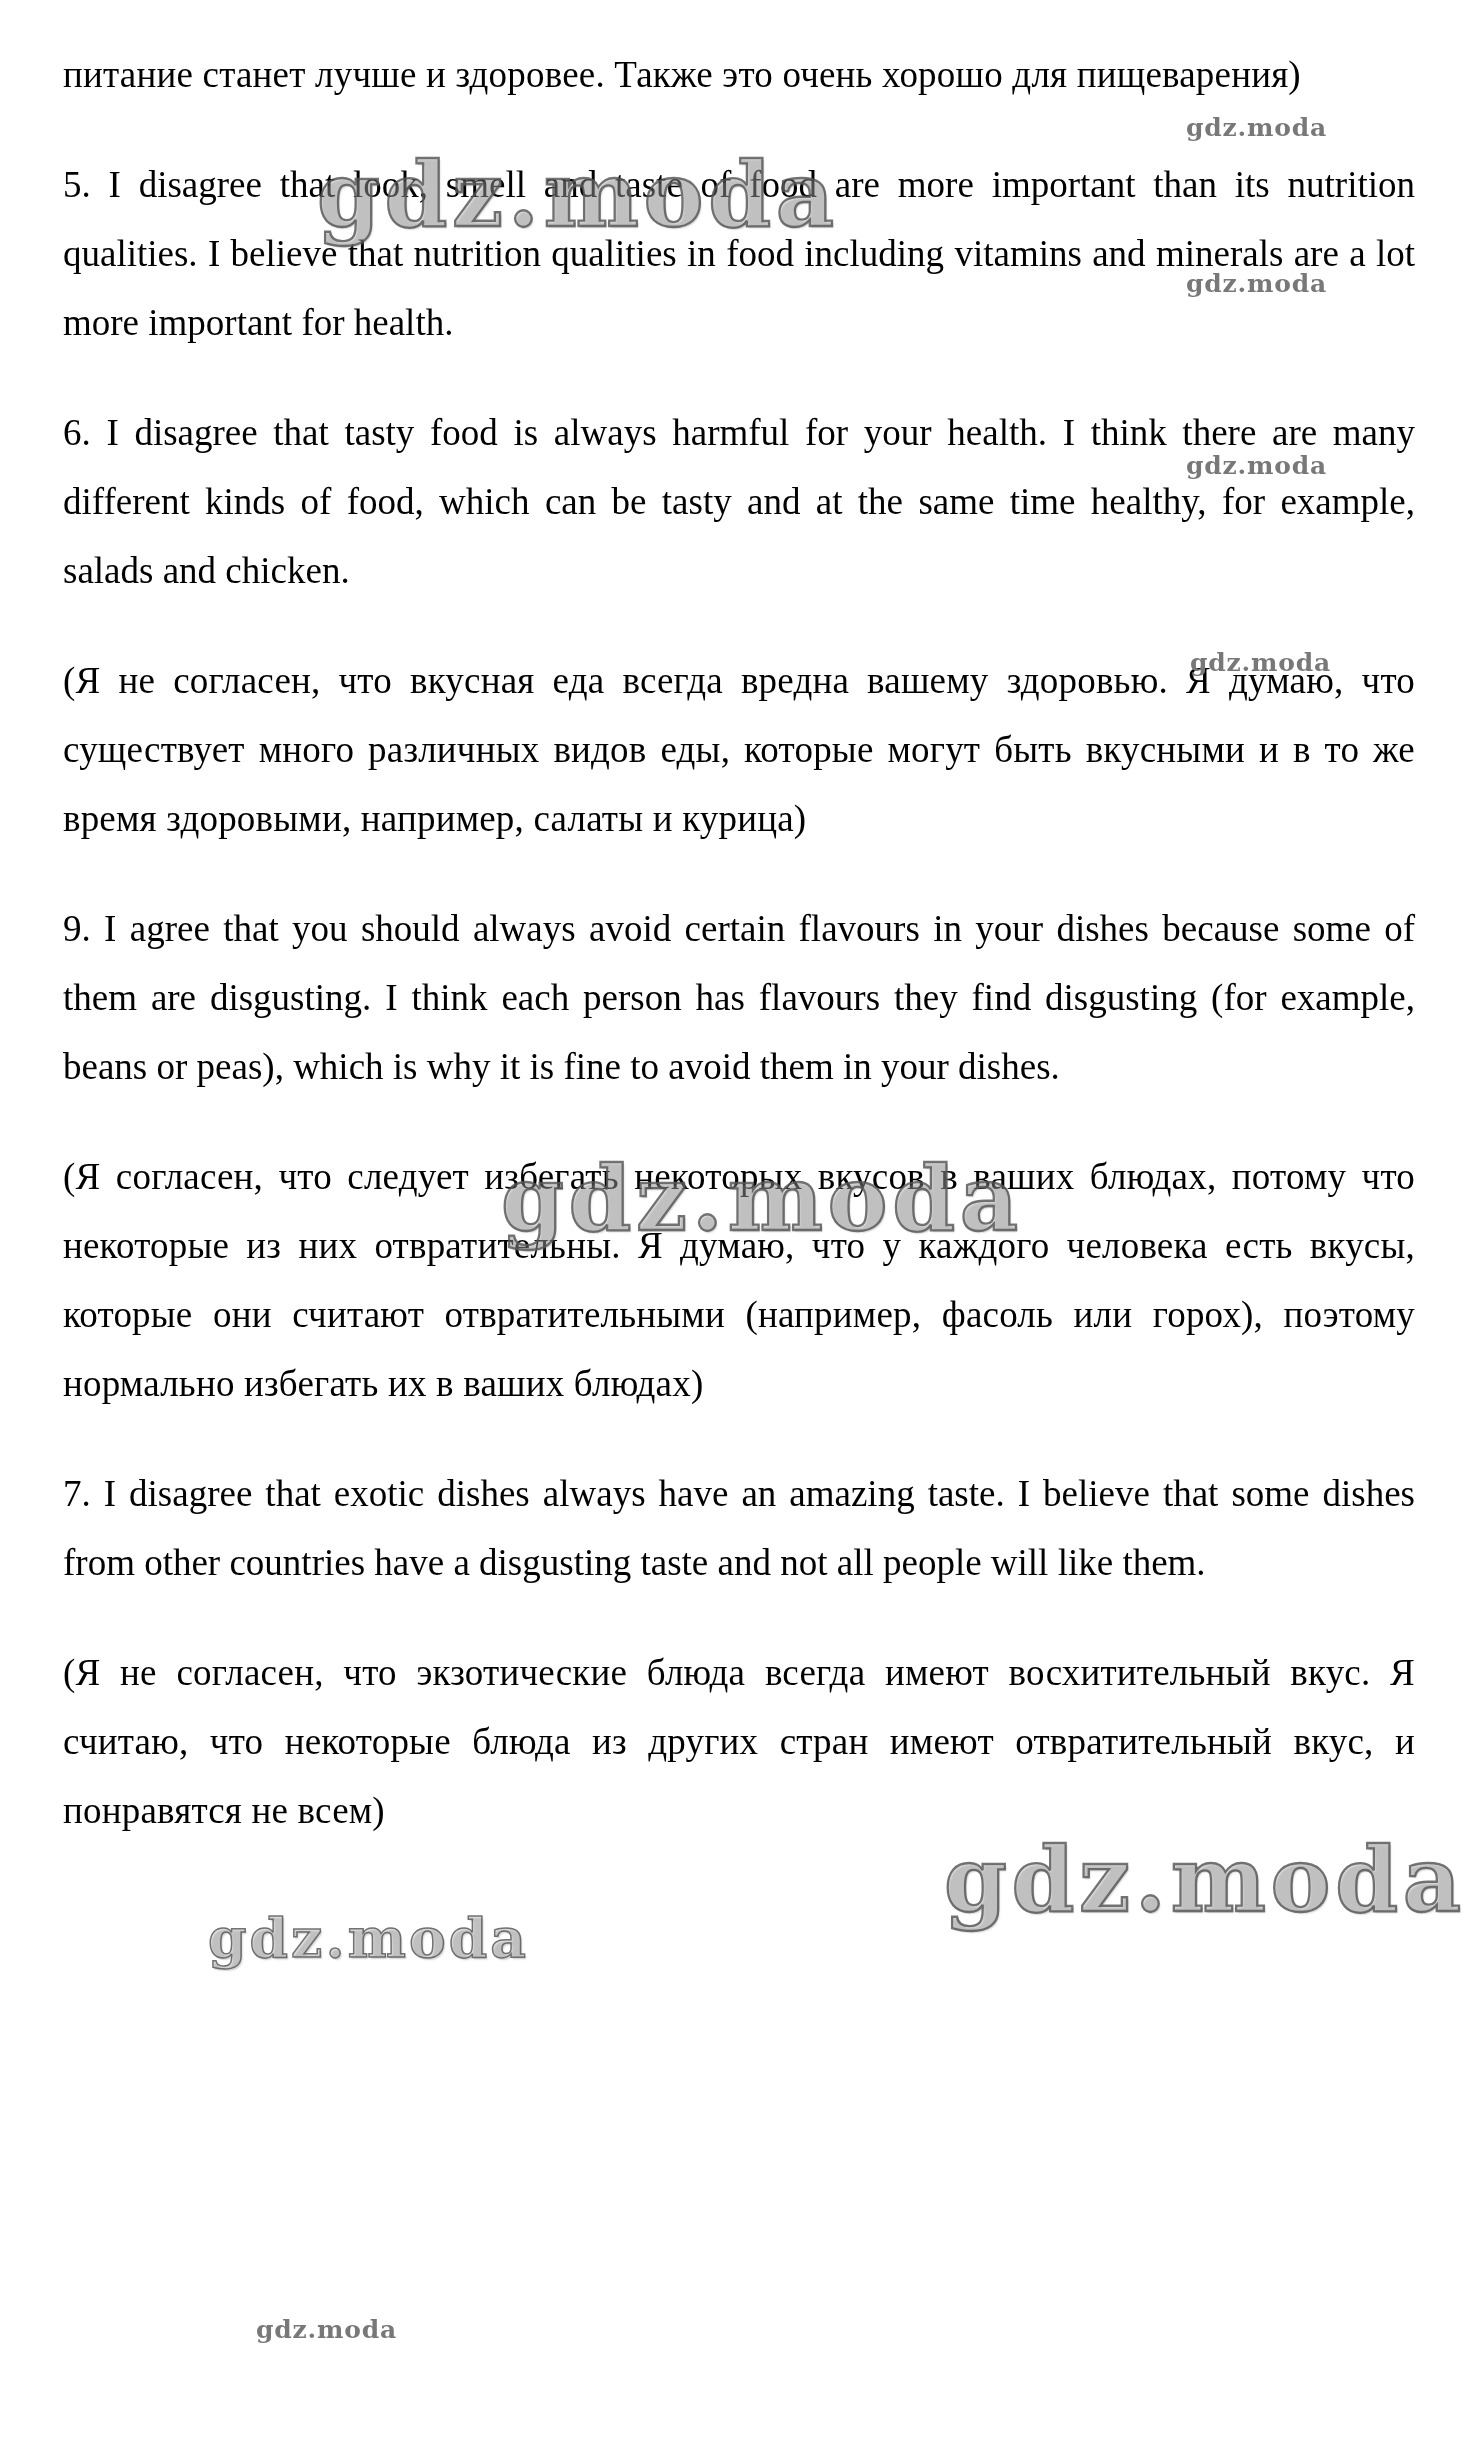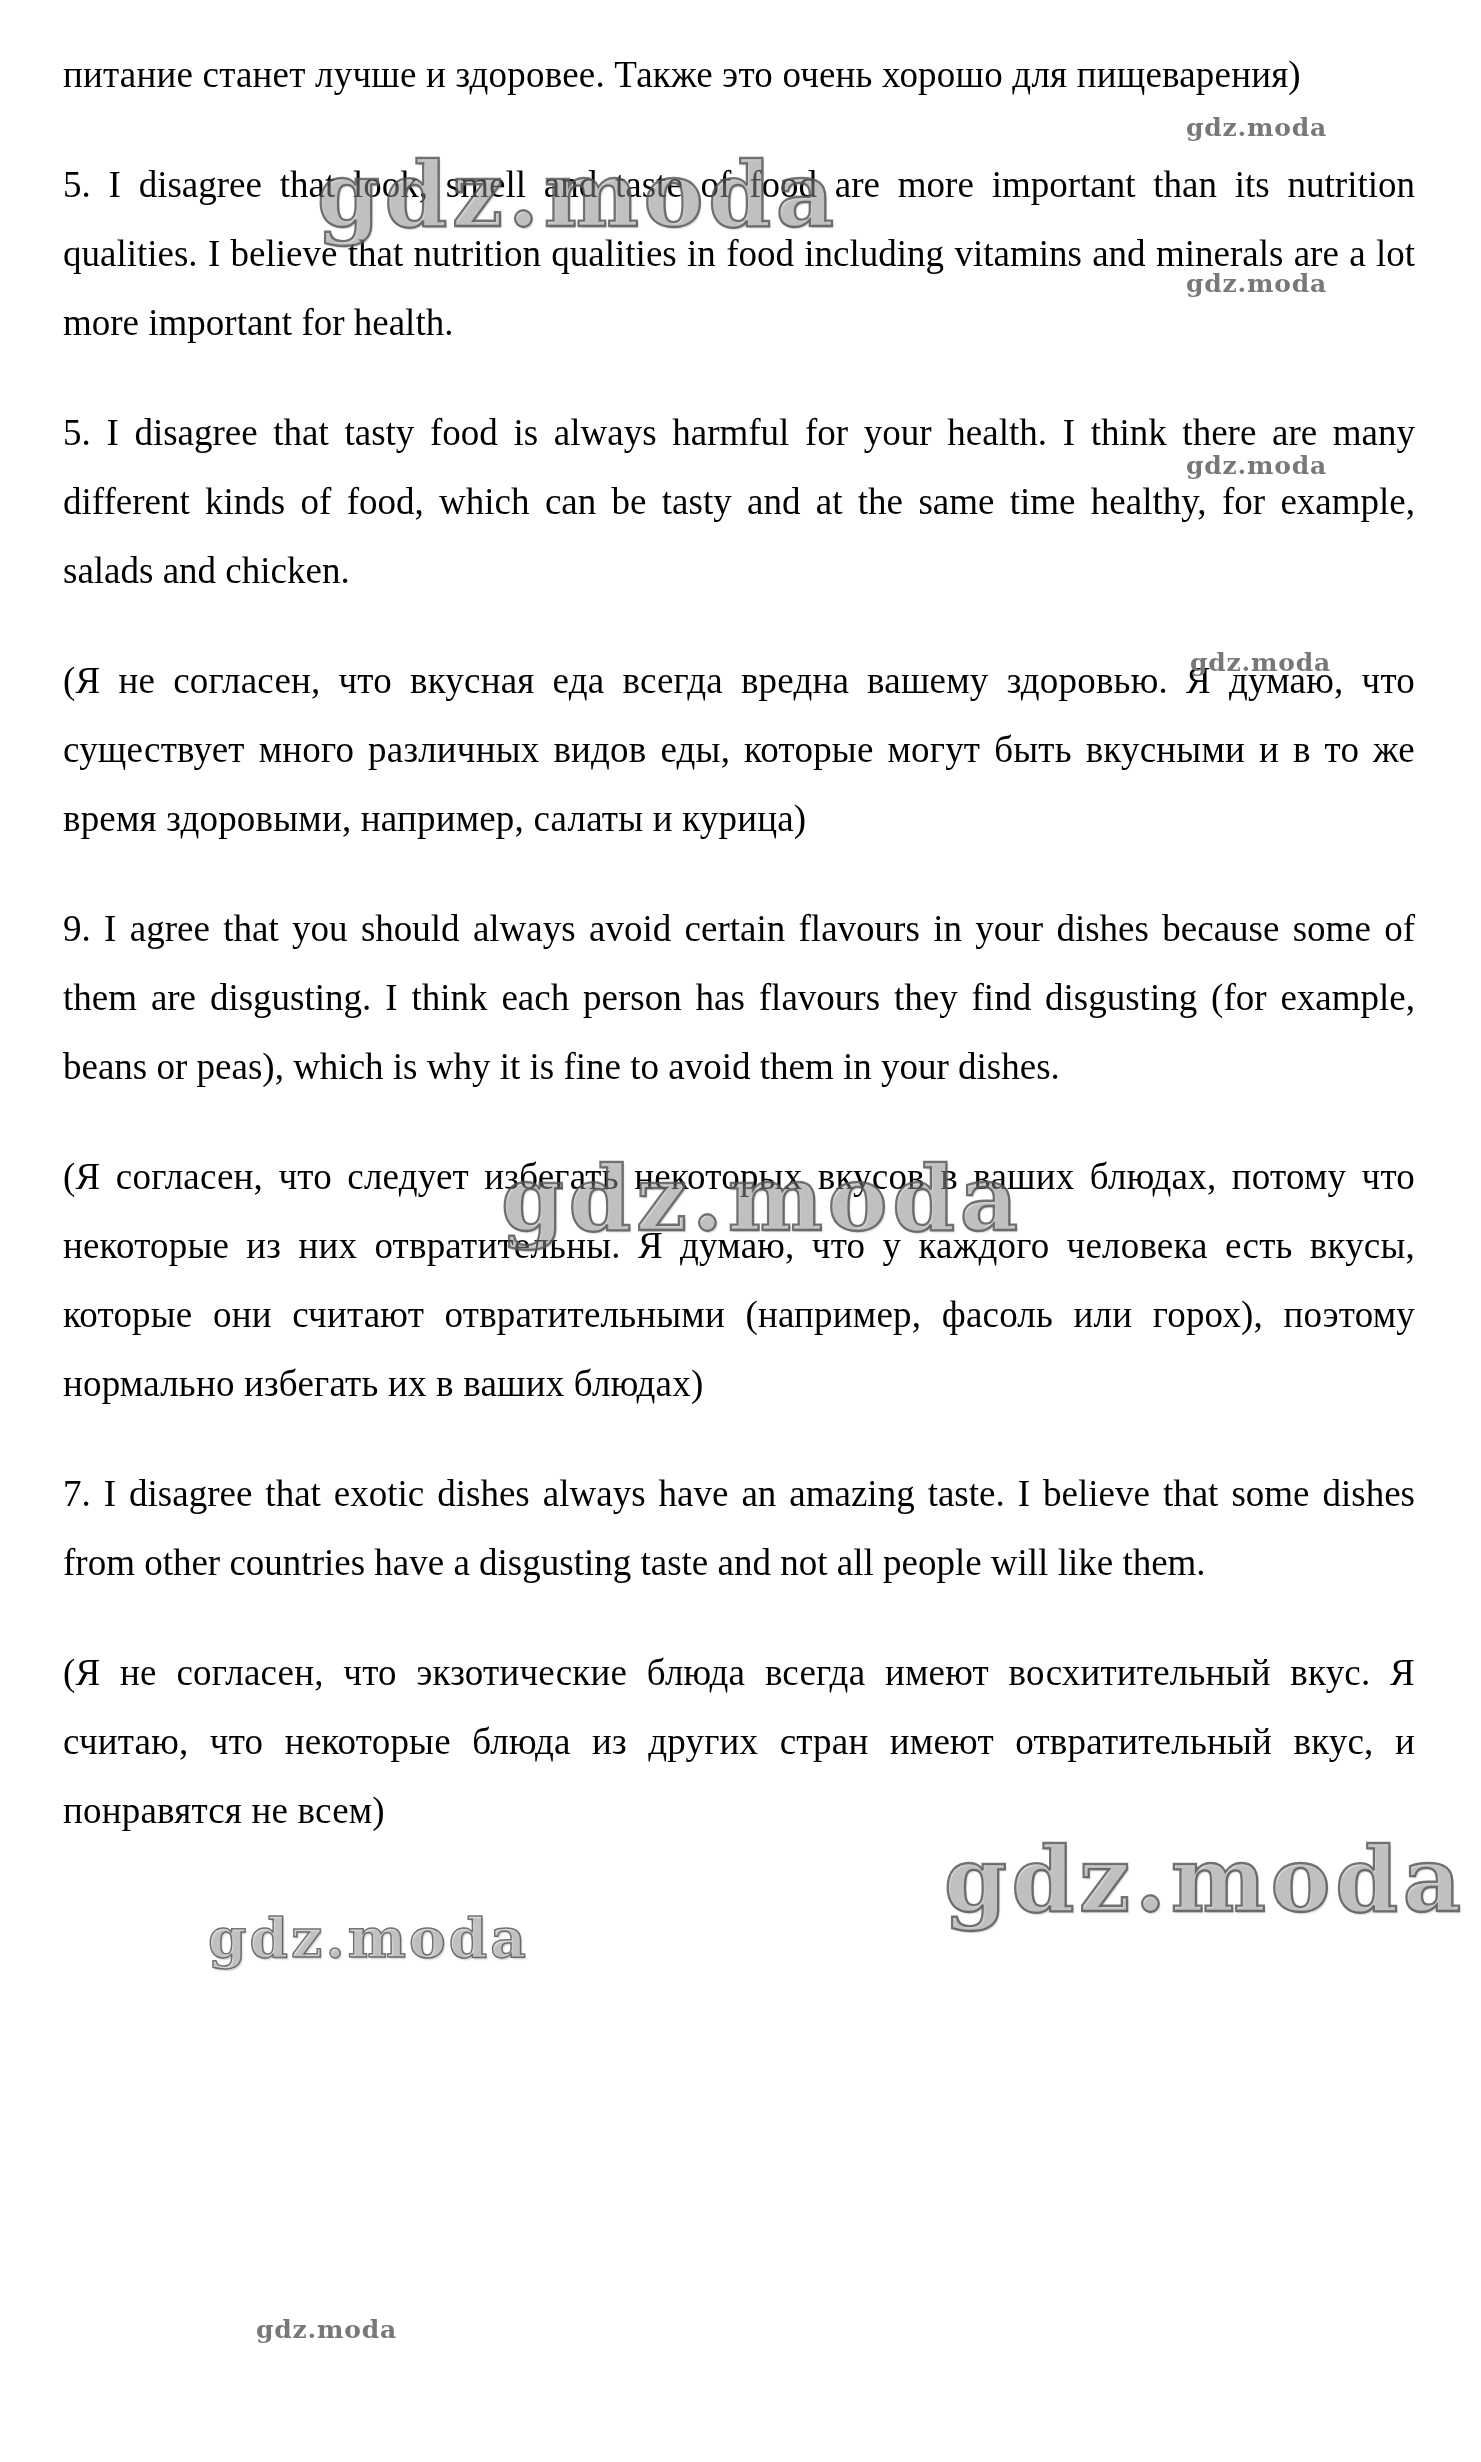--- a/index.html
+++ b/index.html
@@ -53,21 +53,21 @@
 </head>
 <body>
 
 <div class="page">
 
   <p class="para ru" lang="ru">питание станет лучше и здоровее. Также это очень хорошо для пищеварения)</p>
 
   <p class="para en" lang="en">5. I disagree that look, smell and taste of food are more important than its nutrition qualities. I believe that nutrition qualities in food including vitamins and minerals are a lot more important for health.</p>
 
 
-  <p class="para en" lang="en">5. I disagree that tasty food is always harmful for your health. I think there are many different kinds of food, which can be tasty and at the same time healthy, for example, salads and chicken.</p>
+  <p class="para en" lang="en">6. I disagree that tasty food is always harmful for your health. I think there are many different kinds of food, which can be tasty and at the same time healthy, for example, salads and chicken.</p>
 
   <p class="para ru" lang="ru">(Я не согласен, что вкусная еда всегда вредна вашему здоровью. Я думаю, что существует много различных видов еды, которые могут быть вкусными и в то же время здоровыми, например, салаты и курица)</p>
 
   <p class="para en" lang="en">9. I agree that you should always avoid certain flavours in your dishes because some of them are disgusting. I think each person has flavours they find disgusting (for example, beans or peas), which is why it is fine to avoid them in your dishes.</p>
 
   <p class="para ru" lang="ru">(Я согласен, что следует избегать некоторых вкусов в ваших блюдах, потому что некоторые из них отвратительны. Я думаю, что у каждого человека есть вкусы, которые они считают отвратительными (например, фасоль или горох), поэтому нормально избегать их в ваших блюдах)</p>
 
   <p class="para en" lang="en">7. I disagree that exotic dishes always have an amazing taste. I believe that some dishes from other countries have a disgusting taste and not all people will like them.</p>
 
   <p class="para ru" lang="ru">(Я не согласен, что экзотические блюда всегда имеют восхитительный вкус. Я считаю, что некоторые блюда из других стран имеют отвратительный вкус, и понравятся не всем)</p>

